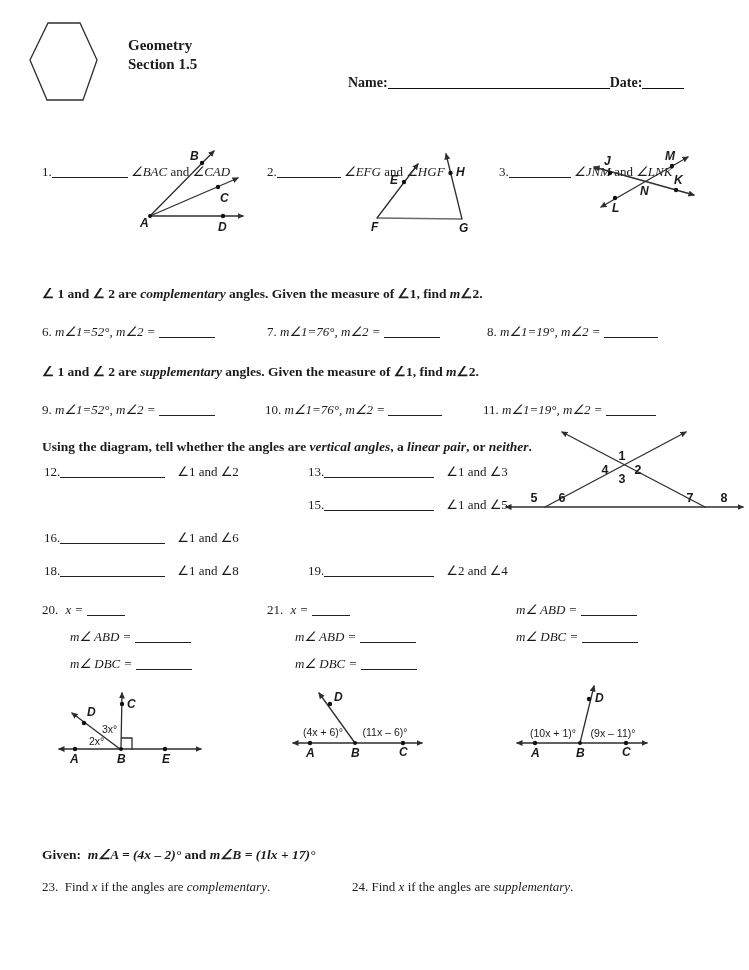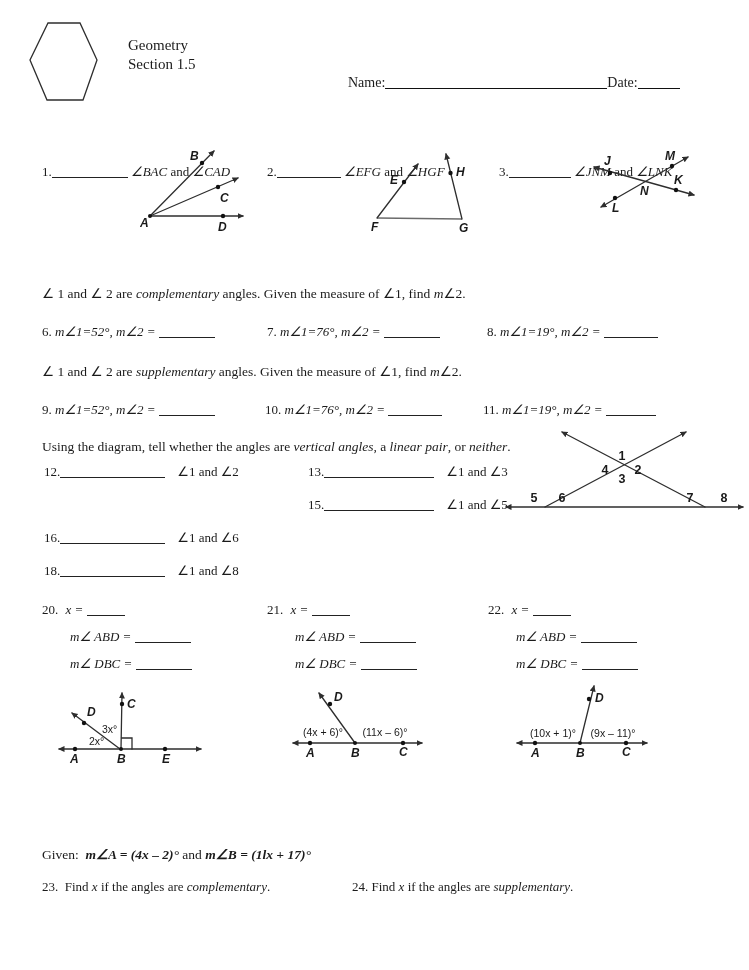--- a/index.html
+++ b/index.html
@@ -1,19 +1,19 @@
 <!DOCTYPE html>
 <html><head>
 <meta charset="utf-8">
 <style>
   html,body{margin:0;padding:0;background:#ffffff;}
   .page{position:relative;width:749px;height:970px;background:#fff;
         font-family:"Liberation Serif",serif;color:#1b1b1b;overflow:hidden;}
   .abs{position:absolute;}
-  .b{font-weight:normal;}
+  .b{font-weight:bold;}
   .i{font-style:italic;}
   .bi{font-weight:bold;font-style:italic;}
   .f13{font-size:13px;line-height:16px;}
   .f135{font-size:13.5px;line-height:17px;}
   .f14{font-size:14px;line-height:17px;}
   .f145{font-size:14.5px;line-height:18px;}
   .f15{font-size:15px;line-height:19px;}
   .bl{display:inline-block;height:12px;border-bottom:1.3px solid #222;vertical-align:-2px;}
   .blk{display:inline-block;height:13px;border-bottom:1.9px solid #111;vertical-align:-2px;}
   .mrow{height:27px;white-space:nowrap;}
@@ -138,20 +138,21 @@
 
   <div class="abs b f135 nowrap" style="left:42px;top:402px">
     <span>Using the diagram, tell whether the angles are </span><span class="i">vertical angles</span><span>, a </span><span class="i">linear pair</span><span>, or </span><span class="i">neither</span><span>.</span>
   </div>
 
   <div class="abs f13 nowrap" style="left:44px;top:428px"><span>12.</span><span class="bl" style="width:105px"></span><span style="margin-left:12px">∠1 and ∠2</span></div>
   <div class="abs f13 nowrap" style="left:308px;top:428px"><span>13.</span><span class="bl" style="width:110px"></span><span style="margin-left:12px">∠1 and ∠3</span></div>
   <div class="abs f13 nowrap" style="left:308px;top:461px"><span>15.</span><span class="bl" style="width:110px"></span><span style="margin-left:12px">∠1 and ∠5</span></div>
   <div class="abs f13 nowrap" style="left:44px;top:494px"><span>16.</span><span class="bl" style="width:105px"></span><span style="margin-left:12px">∠1 and ∠6</span></div>
   <div class="abs f13 nowrap" style="left:44px;top:527px"><span>18.</span><span class="bl" style="width:105px"></span><span style="margin-left:12px">∠1 and ∠8</span></div>
+  <div class="abs f13 nowrap" style="left:308px;top:527px"><span>19.</span><span class="bl" style="width:110px"></span><span style="margin-left:12px">∠2 and ∠4</span></div>
 
   <svg class="abs" style="left:500px;top:425px" width="249" height="95" viewBox="0 0 249 95">
     <defs>
         <marker id="m4" markerWidth="8" markerHeight="8" refX="5.5" refY="3" orient="auto-start-reverse" markerUnits="userSpaceOnUse">
           <path d="M0,0 L6.5,3 L0,6 Z" fill="#2e2e2e"></path>
         </marker>
       </defs>
     <line class="st" x1="6" y1="82" x2="243" y2="82" marker-start="url(#m4)" marker-end="url(#m4)"></line>
     <line class="st" x1="62" y1="7" x2="205" y2="82" marker-start="url(#m4)"></line>
     <line class="st" x1="186" y1="7" x2="45" y2="82" marker-start="url(#m4)"></line>
@@ -170,21 +171,20 @@
     <div class="mrow"><span>20.</span> <span class="i" style="margin-left:4px">x =</span> <span class="bl" style="width:38px"></span></div>
     <div class="mrow ind"><span class="i">m∠ ABD =</span> <span class="bl" style="width:56px"></span></div>
     <div class="mrow ind"><span class="i">m∠ DBC =</span> <span class="bl" style="width:56px"></span></div>
   </div>
   <div class="abs f13" style="left:267px;top:602px">
     <div class="mrow"><span>21.</span> <span class="i" style="margin-left:4px">x =</span> <span class="bl" style="width:38px"></span></div>
     <div class="mrow ind"><span class="i">m∠ ABD =</span> <span class="bl" style="width:56px"></span></div>
     <div class="mrow ind"><span class="i">m∠ DBC =</span> <span class="bl" style="width:56px"></span></div>
   </div>
   <div class="abs f13" style="left:488px;top:602px">
-    <div class="mrow"><span>22.</span> <span class="i" style="margin-left:4px">x =</span> <span class="bl" style="width:38px"></span></div>
     <div class="mrow ind"><span class="i">m∠ ABD =</span> <span class="bl" style="width:56px"></span></div>
     <div class="mrow ind"><span class="i">m∠ DBC =</span> <span class="bl" style="width:56px"></span></div>
   </div>
 
   <svg class="abs" style="left:55px;top:685px" width="150" height="90" viewBox="0 0 150 90">
     <defs>
         <marker id="m5" markerWidth="8" markerHeight="8" refX="5.5" refY="3" orient="auto-start-reverse" markerUnits="userSpaceOnUse">
           <path d="M0,0 L6.5,3 L0,6 Z" fill="#2e2e2e"></path>
         </marker>
       </defs>

